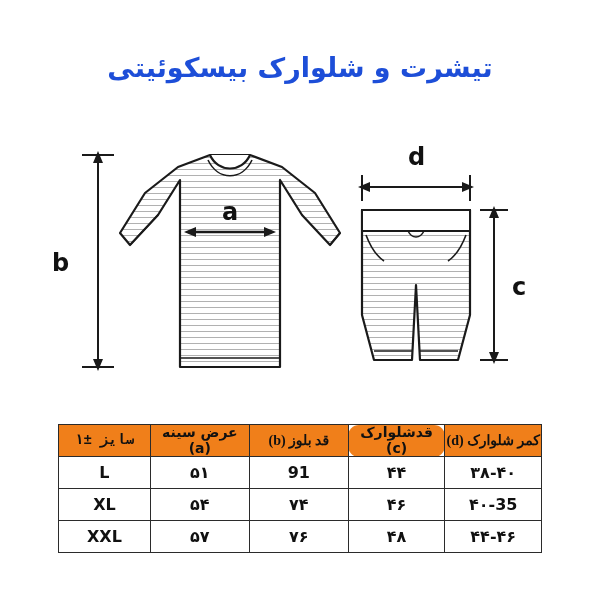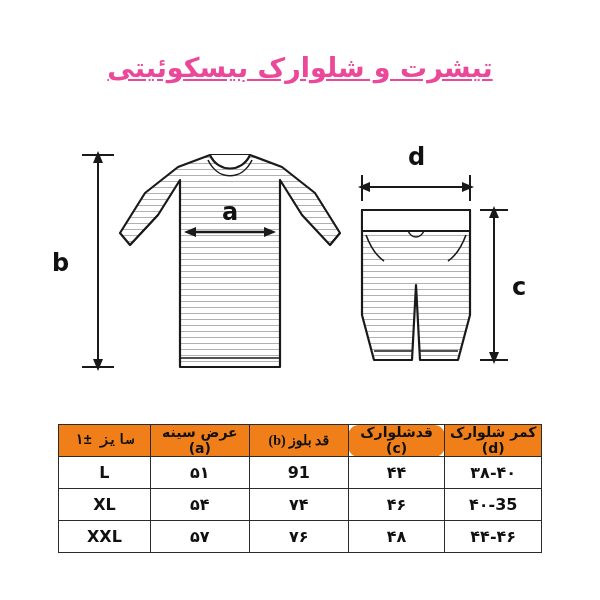--- a/index.html
+++ b/index.html
@@ -24,22 +24,21 @@
   .title {
     position: absolute;
     top: 52px;
     left: 0;
     width: 600px;
     text-align: center;
     font-size: 27px;
     font-weight: bold;
     letter-spacing: 0px;
     direction: rtl;
-    color: #ec4899;
-    text-decoration: underline;
+    color: #1d4ed8;
   }
   
   .illustration {
     position: absolute;
     top: 115px;
     left: 60px;
     width: 480px;
     height: 285px;
   }
   .dimletter {
@@ -74,21 +73,21 @@
   }
   .size-table tbody td {
     background: #ffffff;
     font-weight: bold;
     font-size: 16px;
   }
   .col-size { width: 19%; font-family: Liberation Mono, monospace; }
   .col-a { width: 20.5%; }
   .col-b { width: 20.5%; font-family: Liberation Serif, serif; }
   .col-c { width: 20%; border-radius: 11px; }
-  .col-d { width: 20%; }
+  .col-d { width: 20%; font-family: Liberation Serif, serif; }
 </style>
 </head>
 <body>
 
 <div class="page">
 
   <div class="title">تیشرت و شلوارک بیسکوئیتی</div>
 
   <div class="illustration">
     <svg width="480" height="285" viewBox="0 0 480 285" xmlns="http://www.w3.org/2000/svg">

